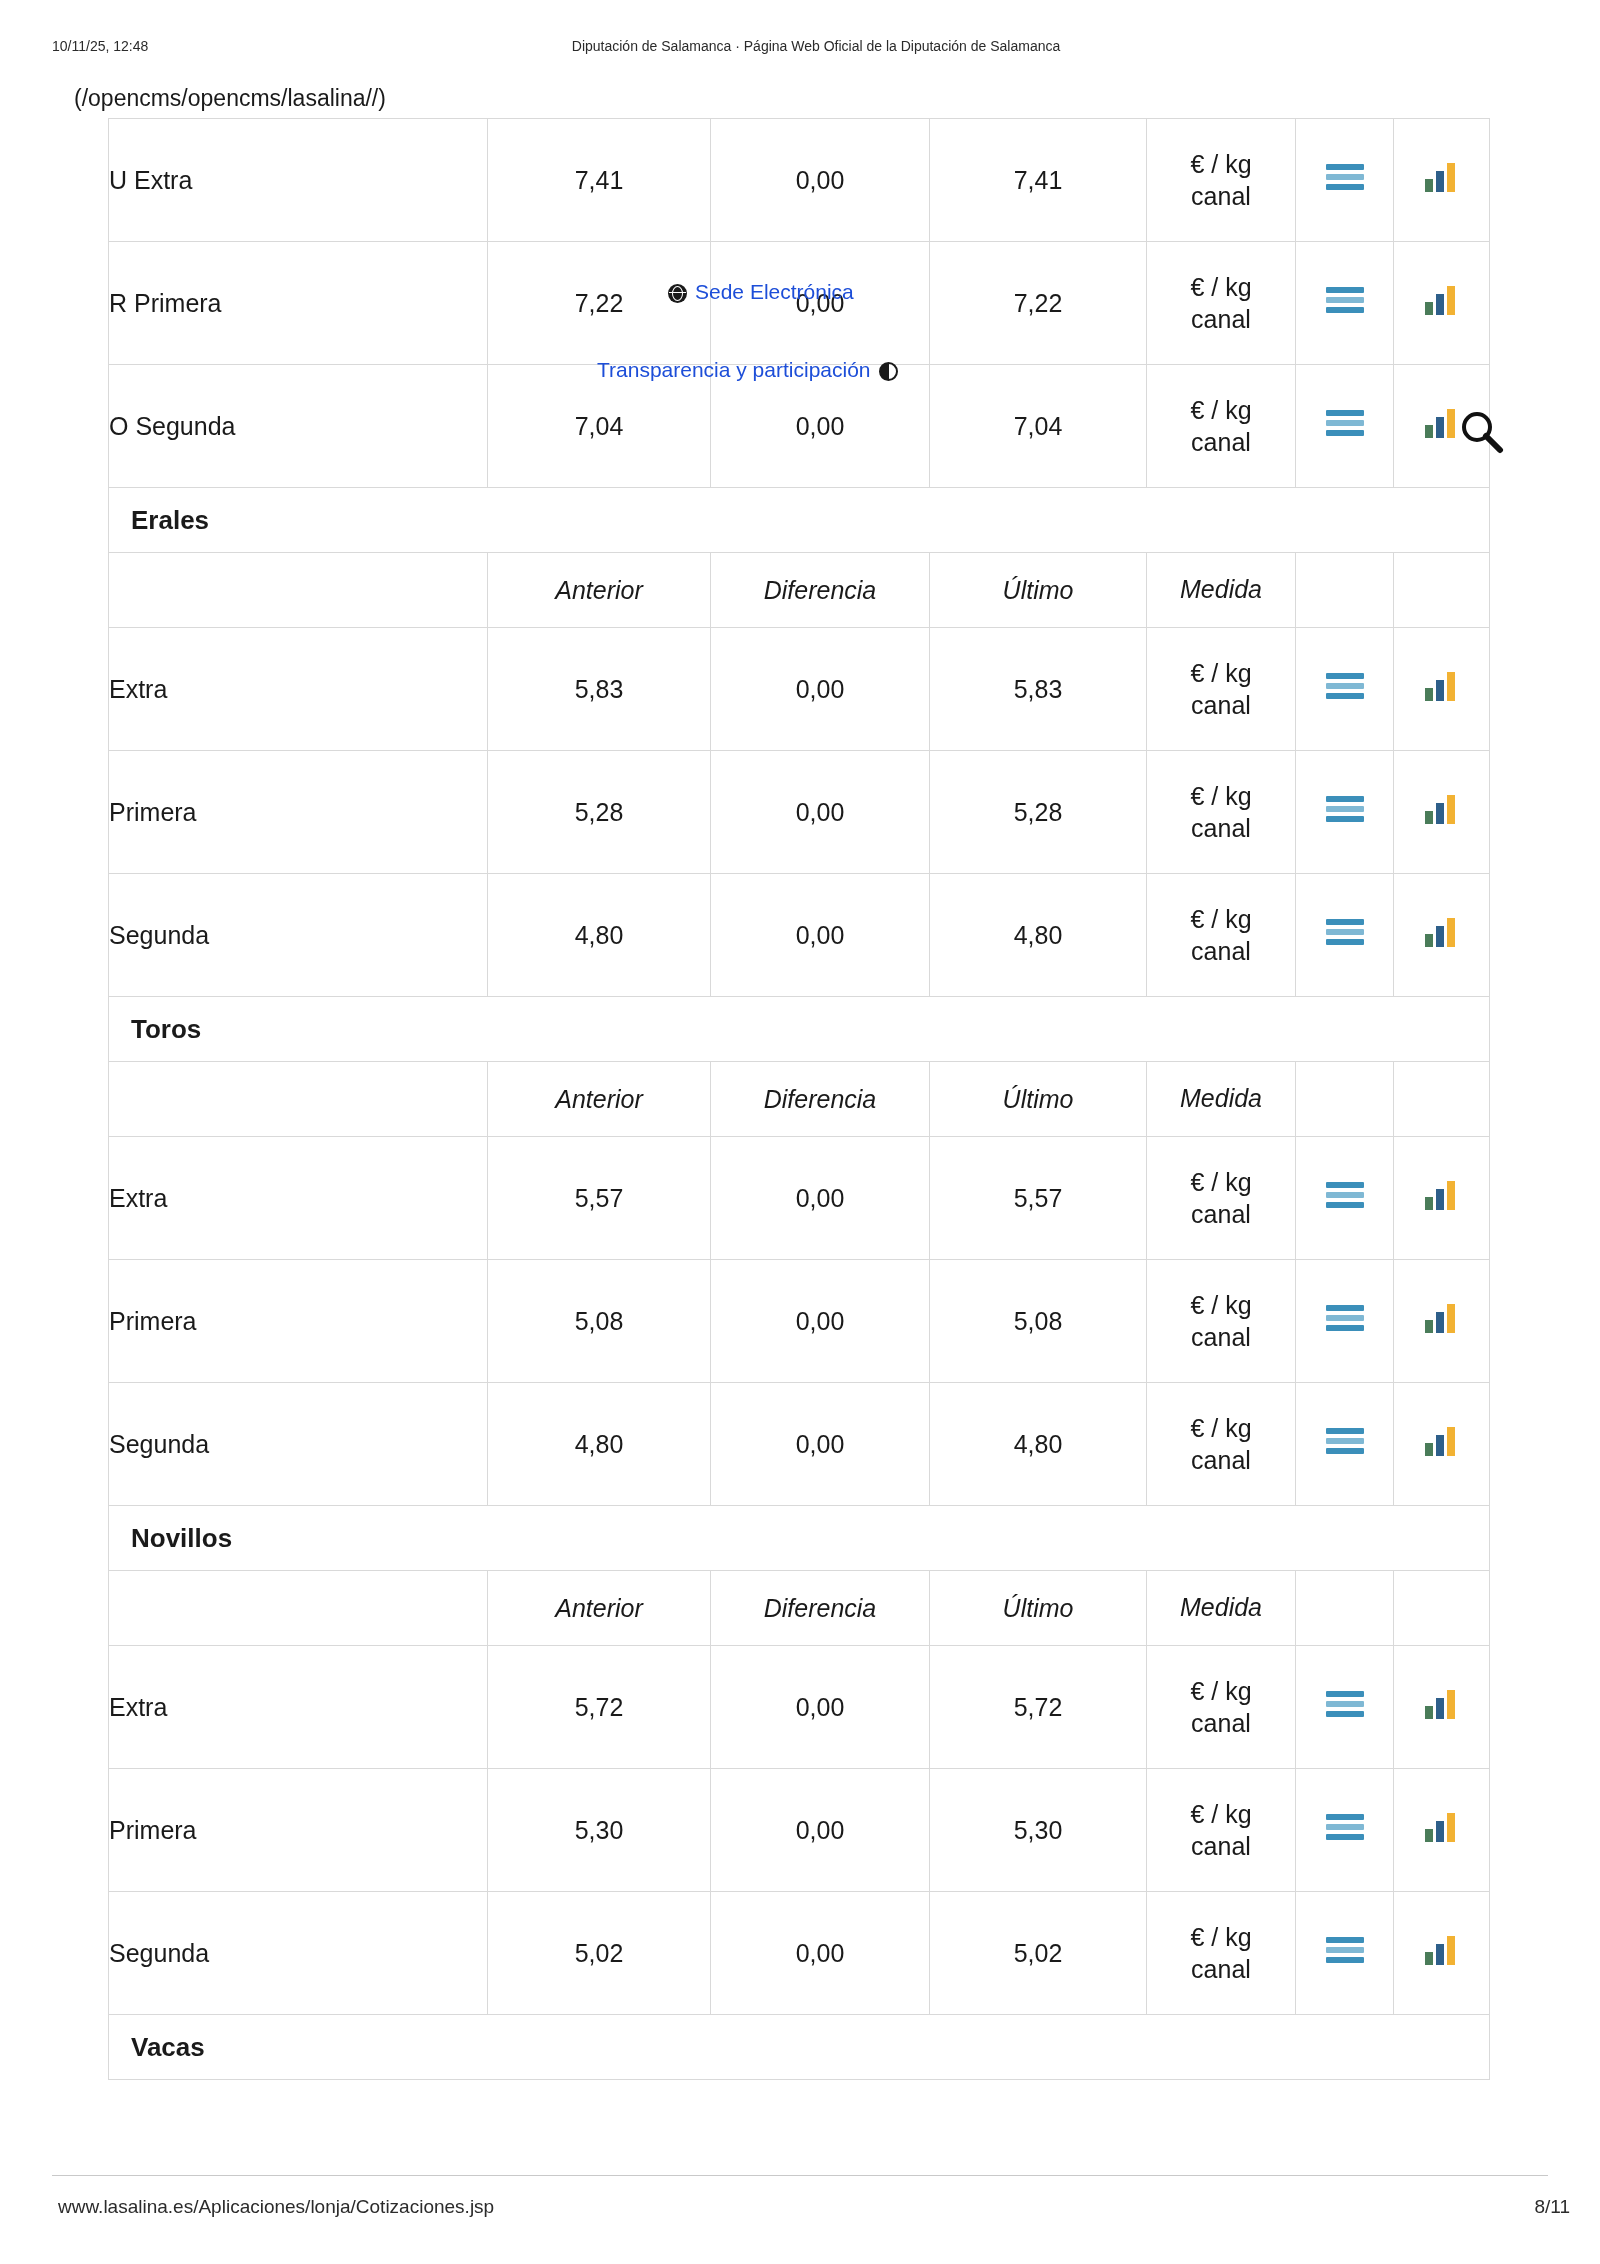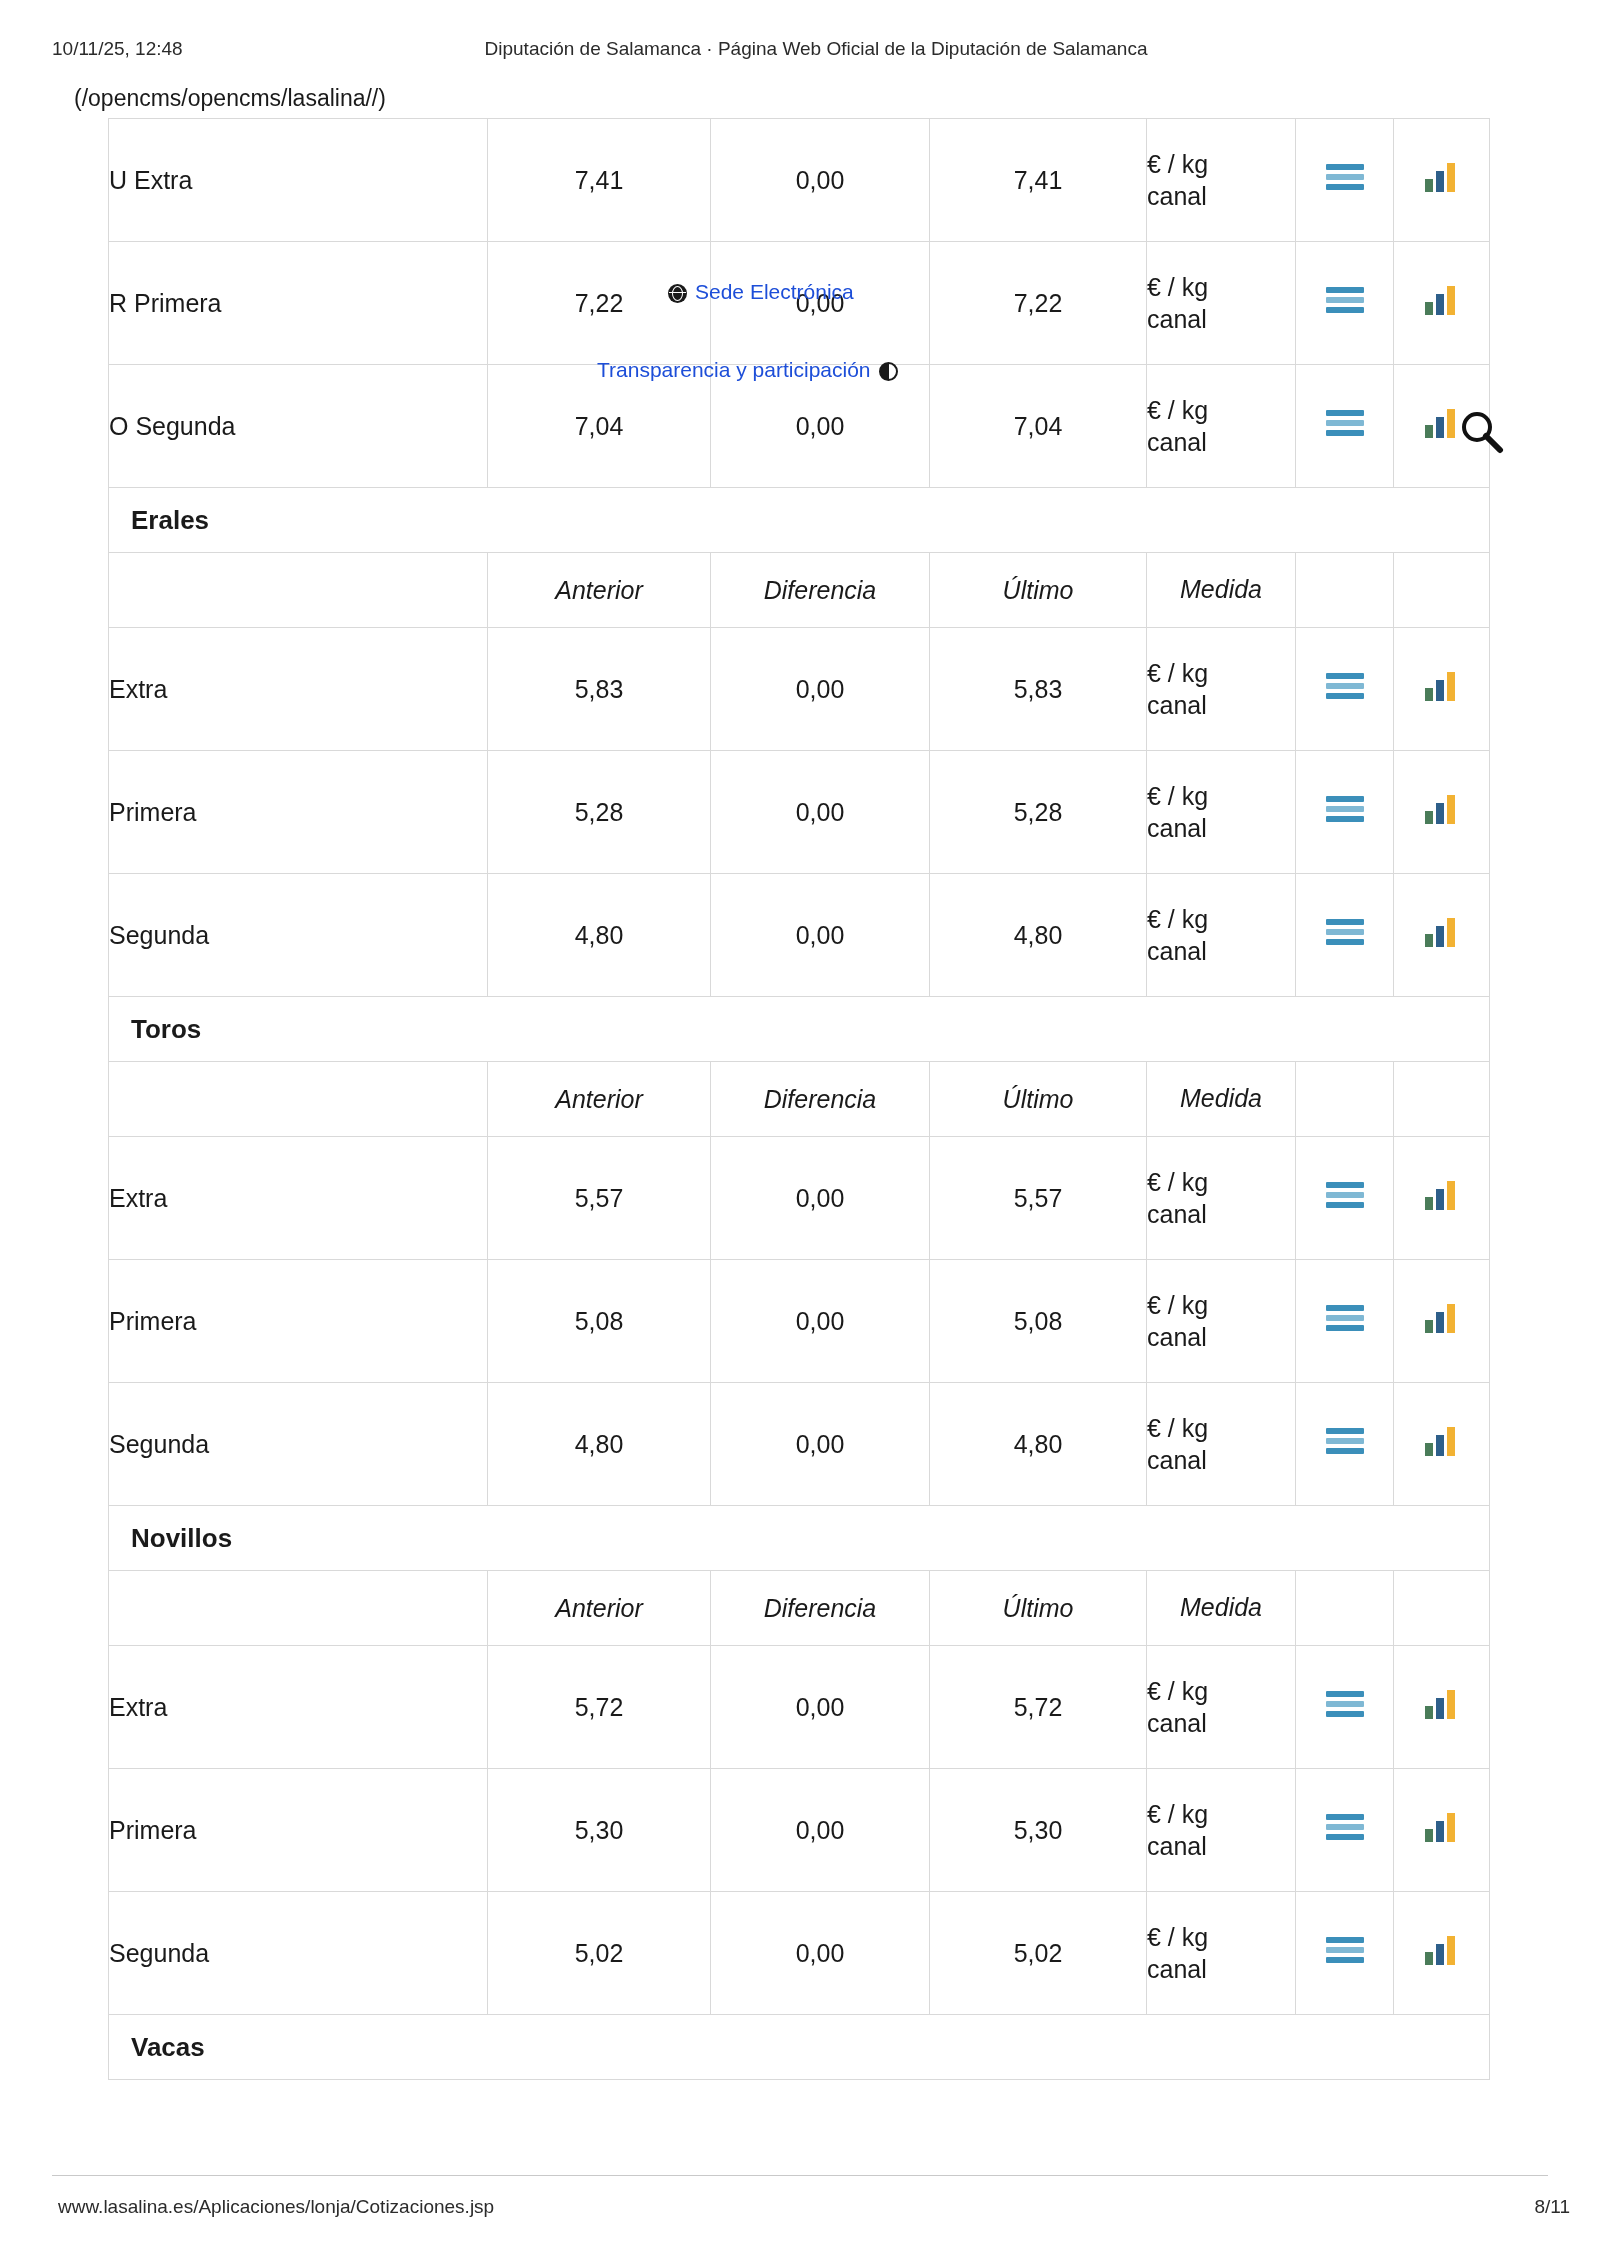--- a/index.html
+++ b/index.html
@@ -21,21 +21,21 @@
     height: 2264px;
     box-sizing: border-box;
   }
   
   .print-header {
     position: absolute;
     top: 38px;
     left: 0;
     width: 1600px;
     height: 22px;
-    font-size: 19px;
+    font-size: 14px;
     color: #2b2b2b;
   }
   .print-header .hdr-date {
     position: absolute;
     left: 52px;
     top: 0;
     white-space: nowrap;
   }
   .print-header .hdr-title {
     position: absolute;
@@ -136,21 +136,21 @@
     height: 122px;
     vertical-align: middle;
     font-size: 25px;
     color: #1a1a1a;
     padding: 0;
   }
   .c-name   { width: 378px; padding-left: 22px; text-align: left; }
   .c-ant    { width: 222px; text-align: center; }
   .c-dif    { width: 218px; text-align: center; }
   .c-ult    { width: 216px; text-align: center; }
-  .c-med    { width: 148px; line-height: 1.25; }
+  .c-med    { width: 148px; text-align: center; line-height: 1.25; }
   .c-ic1    { width: 97px;  text-align: center; }
   .c-ic2    { width: 95px;  text-align: center; }
 
   tr.section-row td {
     height: 64px;
     font-weight: bold;
     font-size: 26px;
     padding-left: 22px;
   }
   tr.head-row td {

